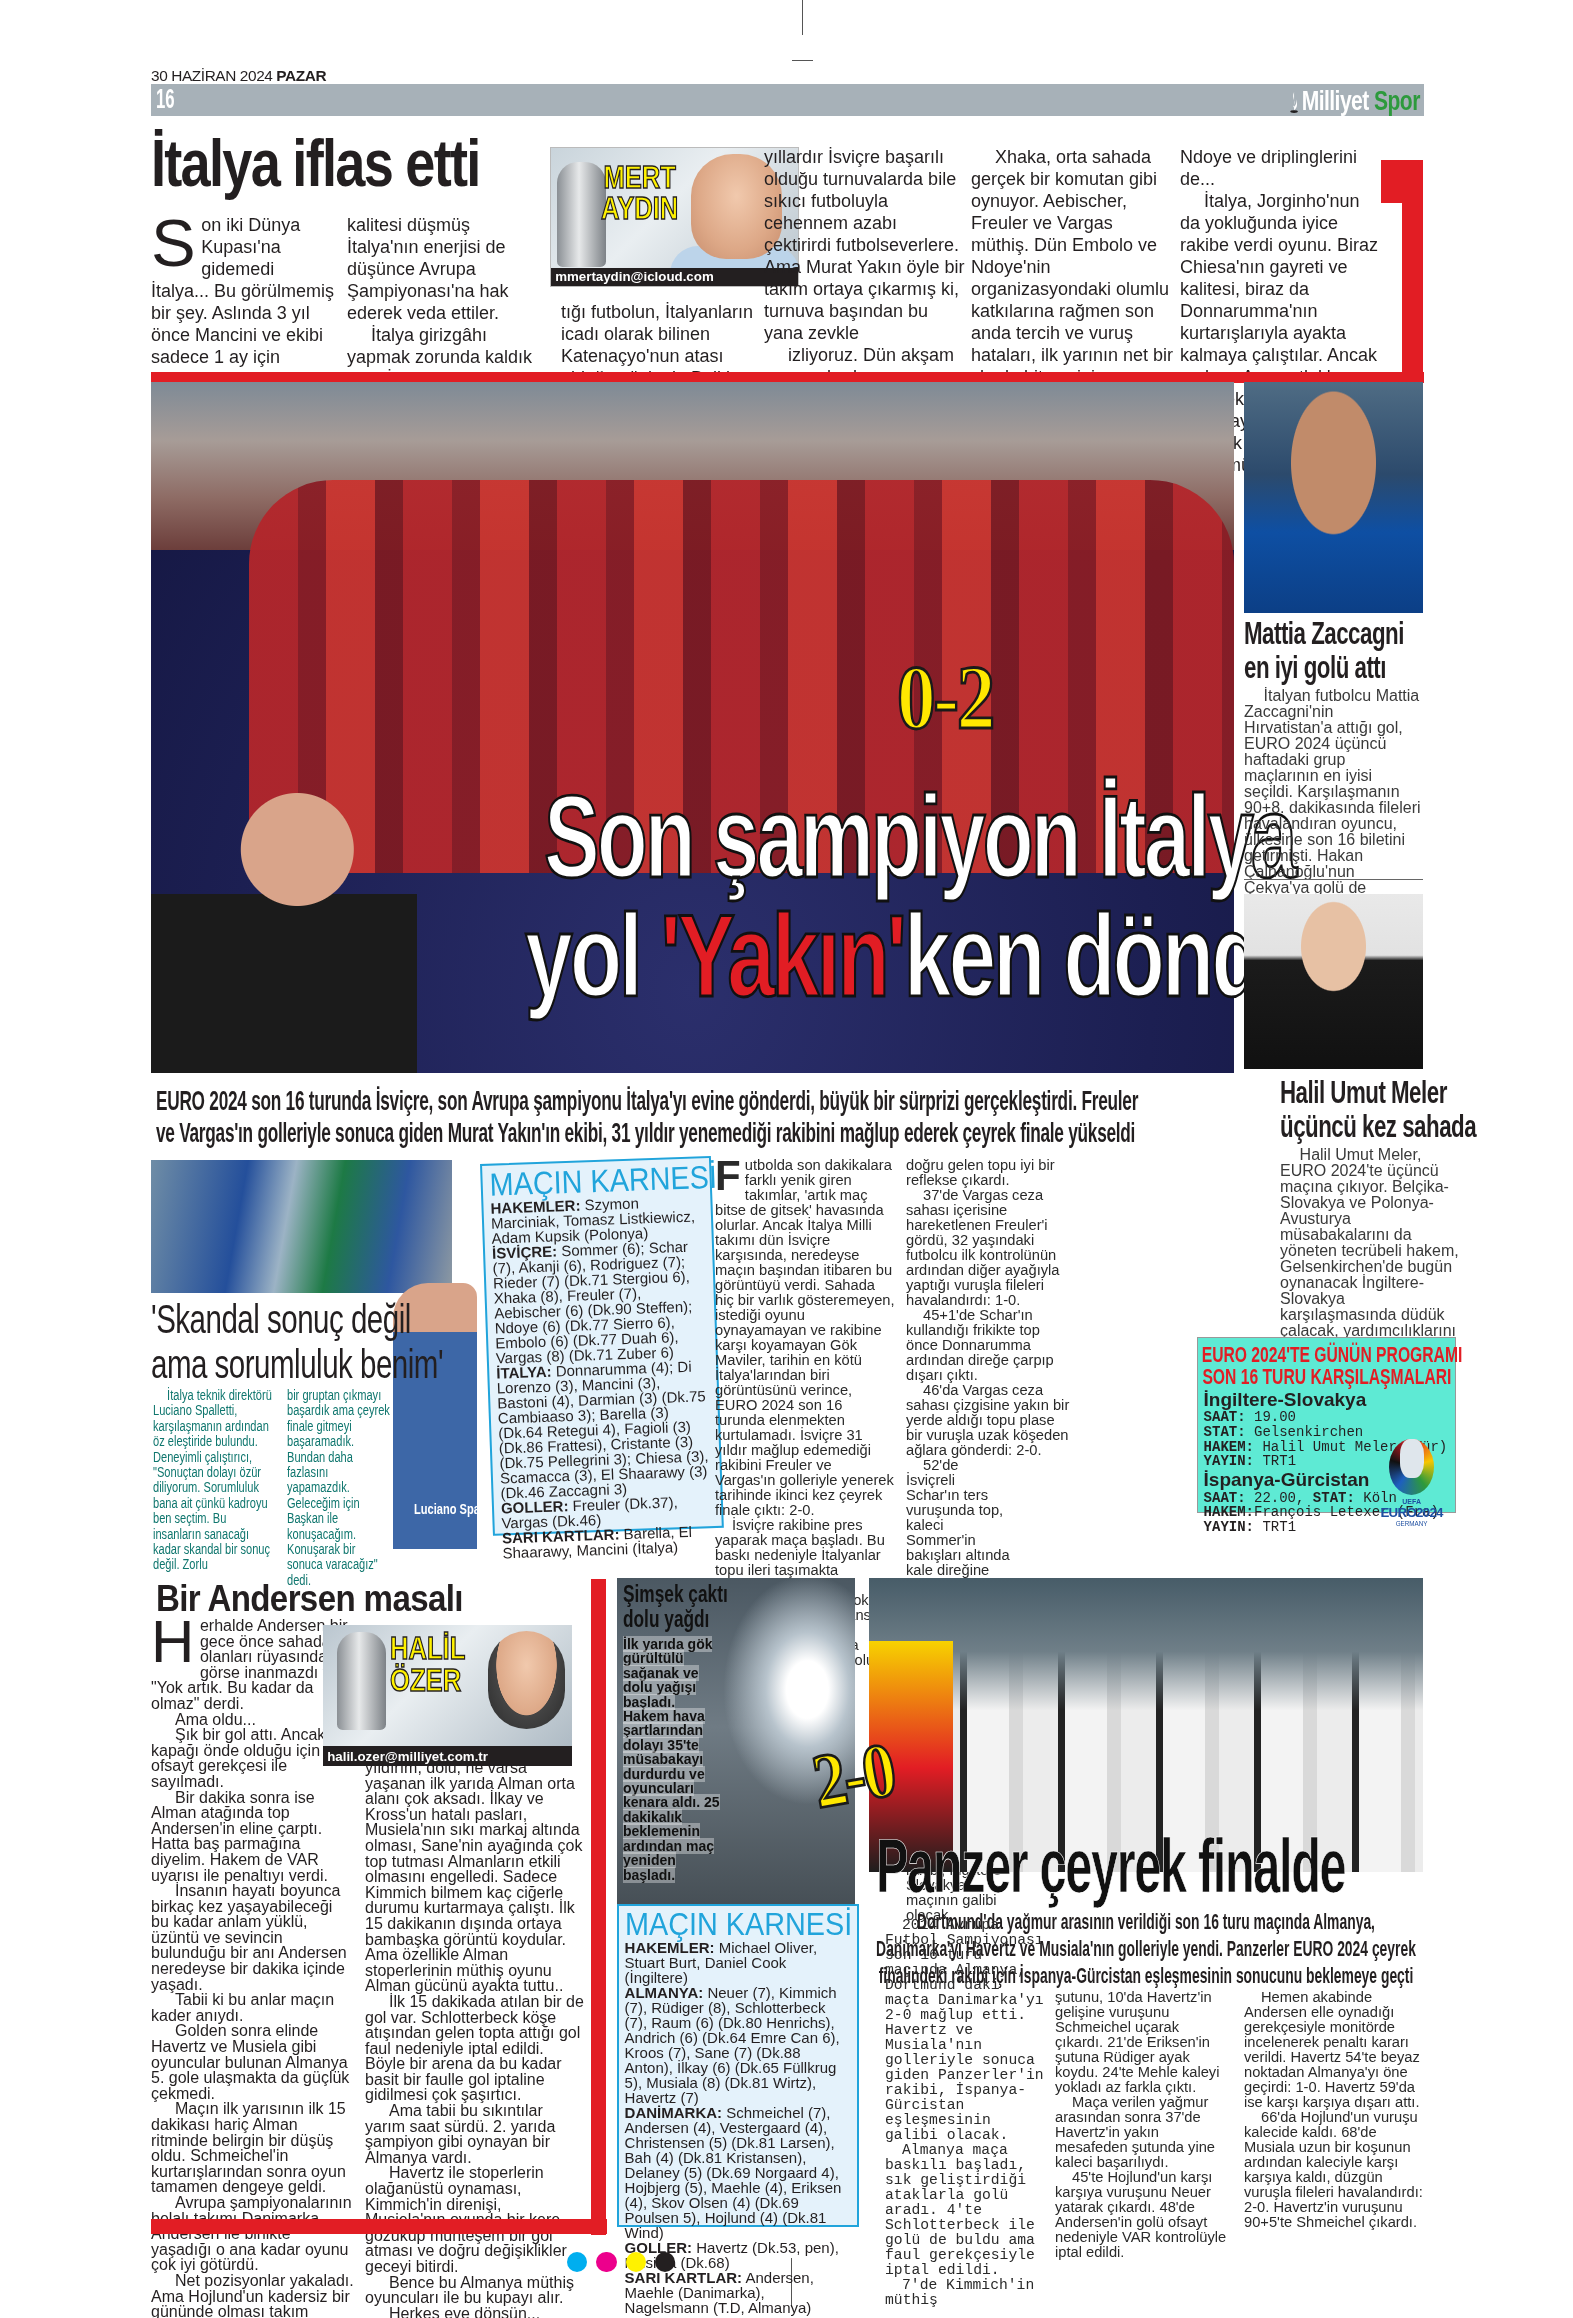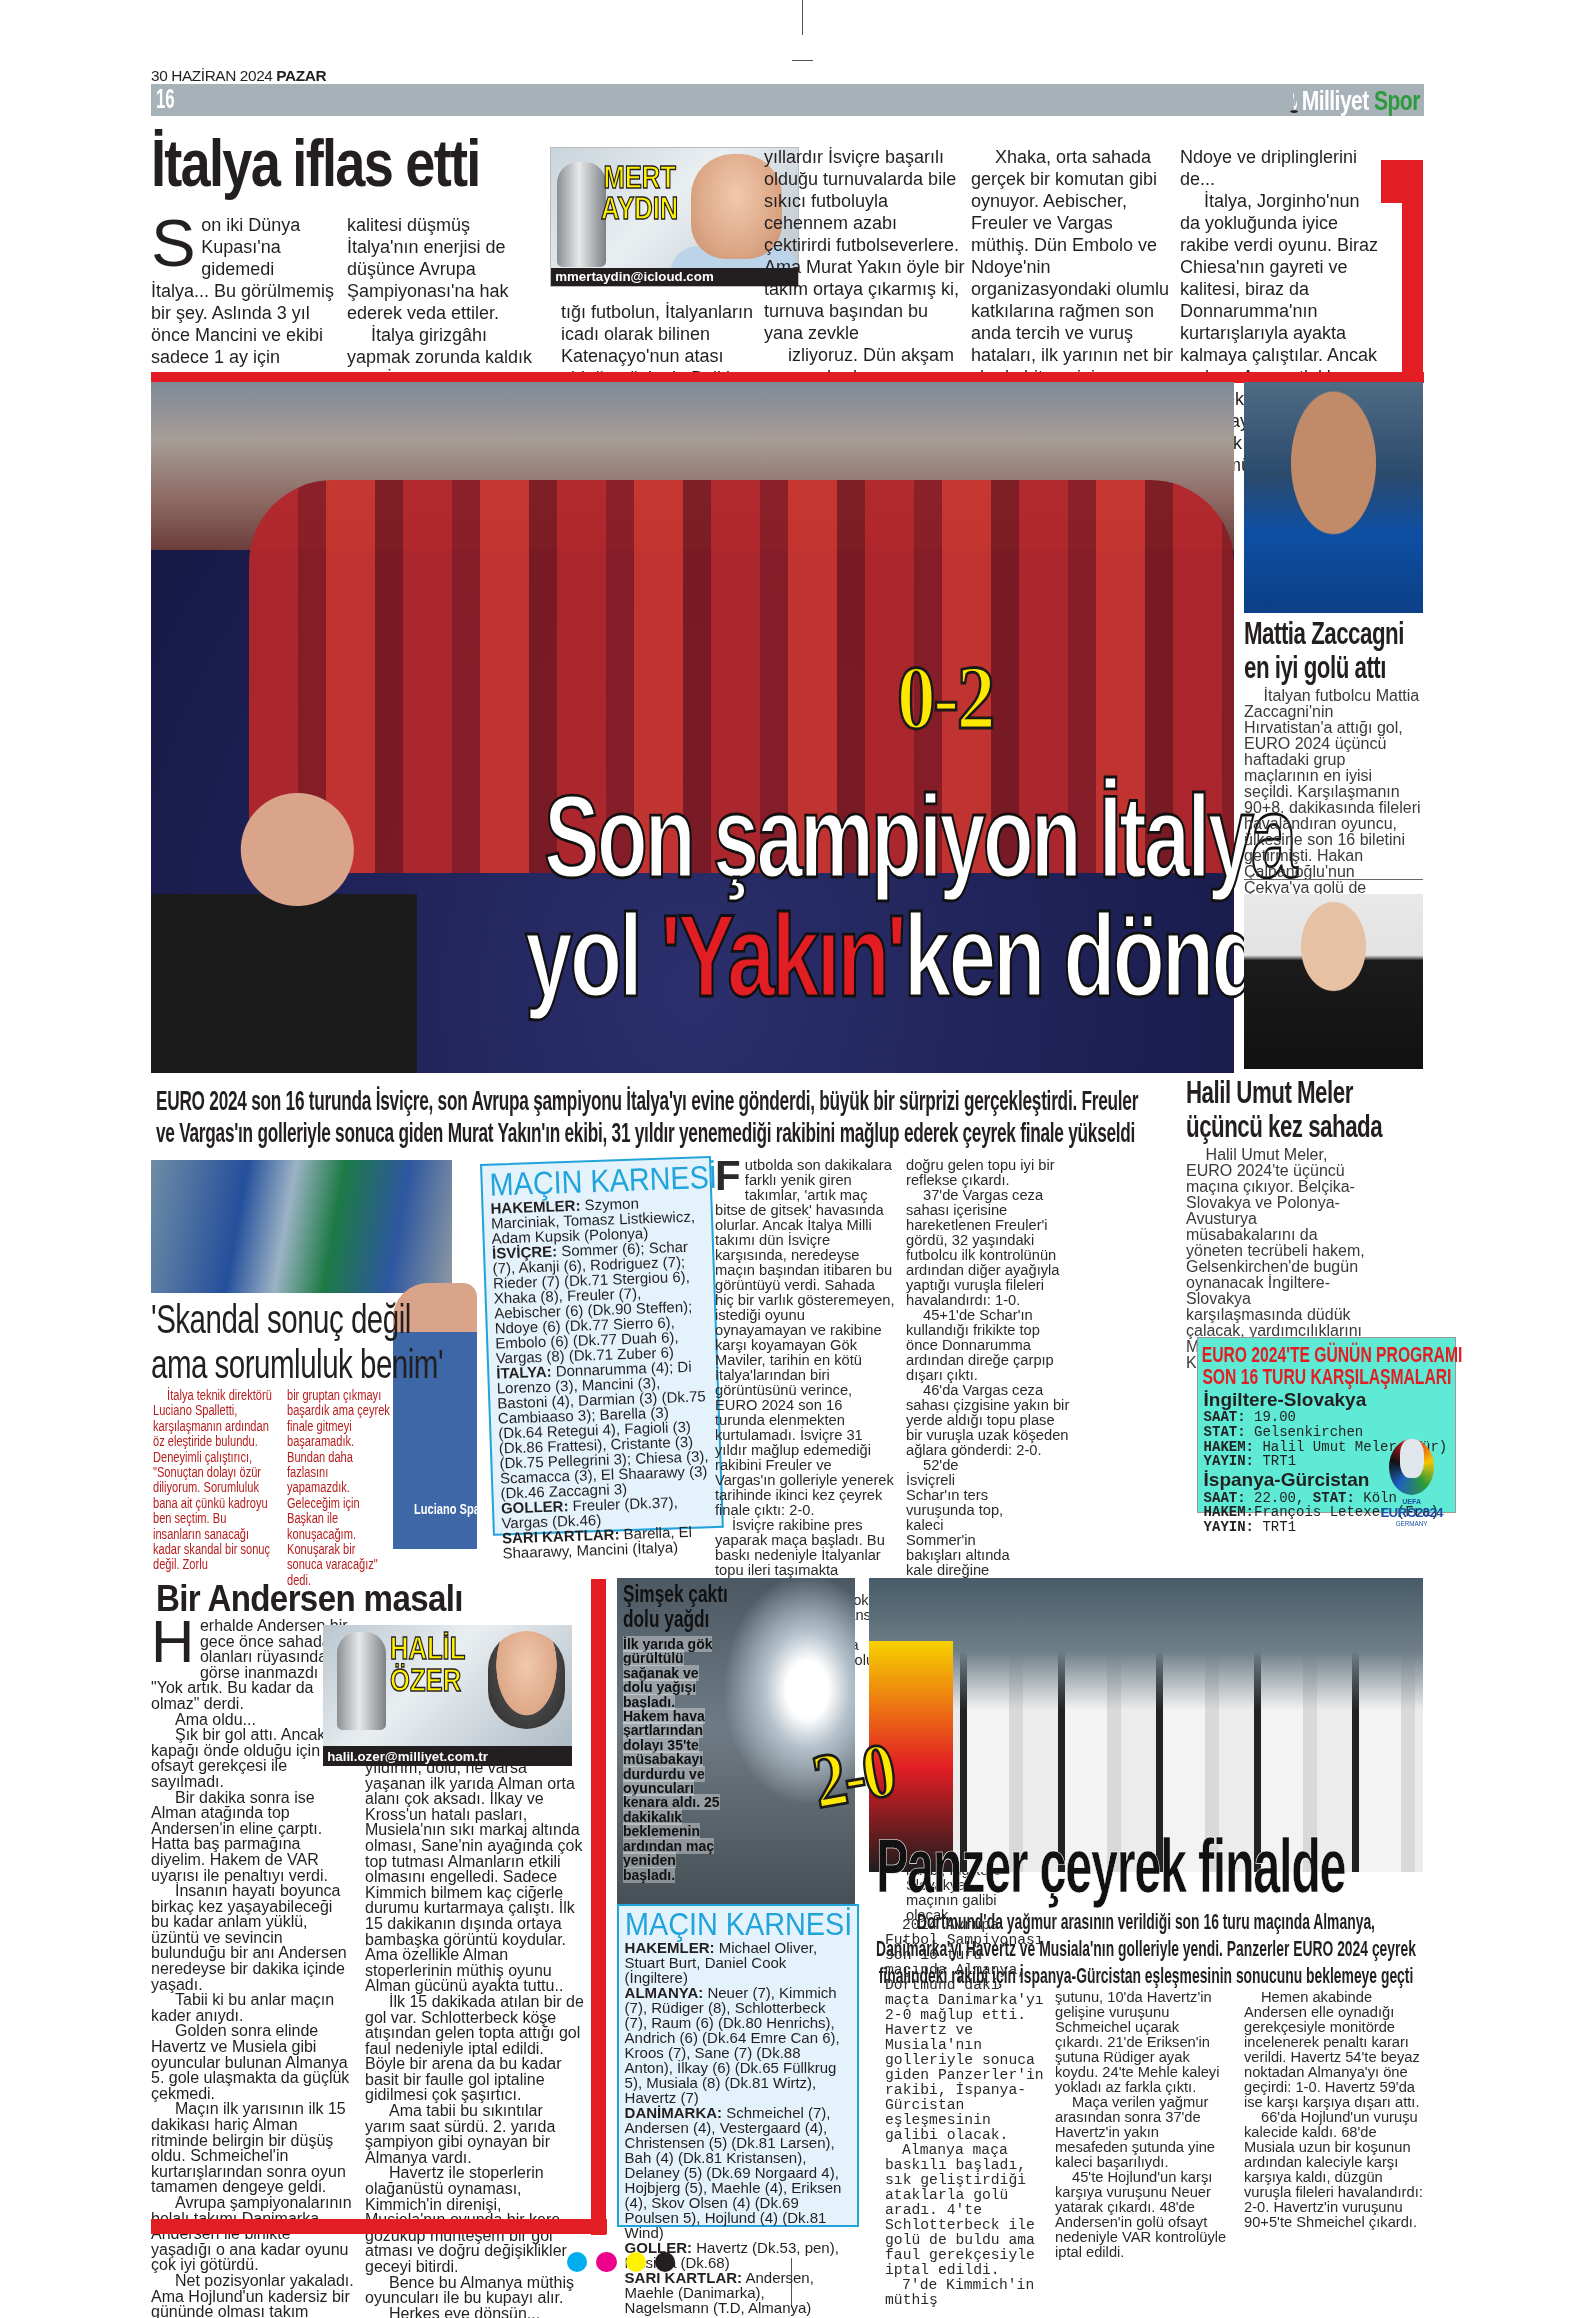--- a/index.html
+++ b/index.html
@@ -60,21 +60,21 @@
 
   
   #subhead { left: 156px; top: 1085px; width: 1073px; font-size: 28px; line-height: 32px; font-weight: bold; letter-spacing: -0.4px; }
   #subhead .line { display:block; white-space: nowrap; transform: scaleX(0.615); transform-origin: left top; }
 
   
   #italy-photo { left: 151px; top: 1160px; width: 301px; height: 133px; background: linear-gradient(100deg,#6f8da6 0%,#244f9b 30%,#9cb3c5 45%,#1d7a45 60%,#2e57a0 80%,#8e9aa3 100%); }
   #spalletti-photo { left: 393px; top: 1283px; width: 84px; height: 266px; background: linear-gradient(180deg,#d9a48a 0 49px,#3d67a7 49px 100%); border-radius: 35px 14px 0 0; }
   #quote-h { left: 151px; top: 1297px; font-family: "Liberation Sans", sans-serif; font-size: 41px; line-height: 45px; font-weight: normal; letter-spacing: -0.7px; transform: scaleX(0.72); transform-origin: left top; white-space: nowrap; }
   #spalletti-cap { left: 414px; top: 1500px; color: #fff; font-weight: bold; font-size: 15.4px; transform: scaleX(0.72); transform-origin:left top; }
-  .quote-text { font-size: 15.4px; line-height: 15.4px; color: #b91c1c; }
+  .quote-text { font-size: 15.4px; line-height: 15.4px; color: #0f766e; }
   .quote-text p { text-indent: 19.6px; }
   .quote-text .narrow-inner { transform: scaleX(0.72); transform-origin: left top; width: 139%; }
 
   
   #karne1 { left: 480px; top: 1164px; width: 231px; height: 372px; background: #e4f2fb; border: 2.1px solid #21a4db; transform: rotate(-2deg); transform-origin: left top; padding: 4.2px 7px; }
   .karne-title { color: #21a4db; font-size: 32px; line-height: 31px; font-weight: normal; letter-spacing: 0px; transform: scaleX(0.9); transform-origin:left top; white-space: nowrap; }
   .karne-body { font-size: 15px; line-height: 15px; color: #231f20; }
   .karne-body b { font-weight: bold; }
 
   
@@ -200,21 +200,21 @@
 
 <div id="zaccagni-photo" class="abs"></div>
 <div class="abs" style="left:1244px;top:617px;width:179px;">
   <div class="side-h"><span>Mattia Zaccagni</span><br><span>en iyi golü attı</span></div>
   <div class="side-text" style="margin-top:2.8px;">
       <p>İtalyan futbolcu Mattia Zaccagni'nin Hırvatistan'a attığı gol, EURO 2024 üçüncü haftadaki grup maçlarının en iyisi seçildi. Karşılaşmanın 90+8. dakikasında fileleri havalandıran oyuncu, ülkesine son 16 biletini getirmişti. Hakan Çalhanoğlu'nun Çekya'ya golü de adaylar arasındaydı.</p>
     </div>
 </div>
 <div id="side-rule" class="abs"></div>
 <div id="meler-photo" class="abs"></div>
-<div class="abs" style="left:1186px;top:1076px;width:179px;">
+<div class="abs" style="left:1280px;top:1076px;width:179px;">
   <div class="side-h"><span>Halil Umut Meler</span><br><span>üçüncü kez sahada</span></div>
   <div class="side-text" style="margin-top:2.8px;">
       <p>Halil Umut Meler, EURO 2024'te üçüncü maçına çıkıyor. Belçika-Slovakya ve Polonya-Avusturya müsabakalarını da yöneten tecrübeli hakem, Gelsenkirchen'de bugün oynanacak İngiltere-Slovakya karşılaşmasında düdük çalacak, yardımcılıklarını Mustafa Emre Eyisoy ve Kerem Ersoy yapacak.</p>
     </div>
 </div>
 
 <div id="subhead" class="abs">
   <span class="line">EURO 2024 son 16 turunda İsviçre, son Avrupa şampiyonu İtalya'yı evine gönderdi, büyük bir sürprizi gerçekleştirdi. Freuler</span>
   <span class="line">ve Vargas'ın golleriyle sonuca giden Murat Yakın'ın ekibi, 31 yıldır yenemediği rakibini mağlup ederek çeyrek finale yükseldi</span>
 </div>

